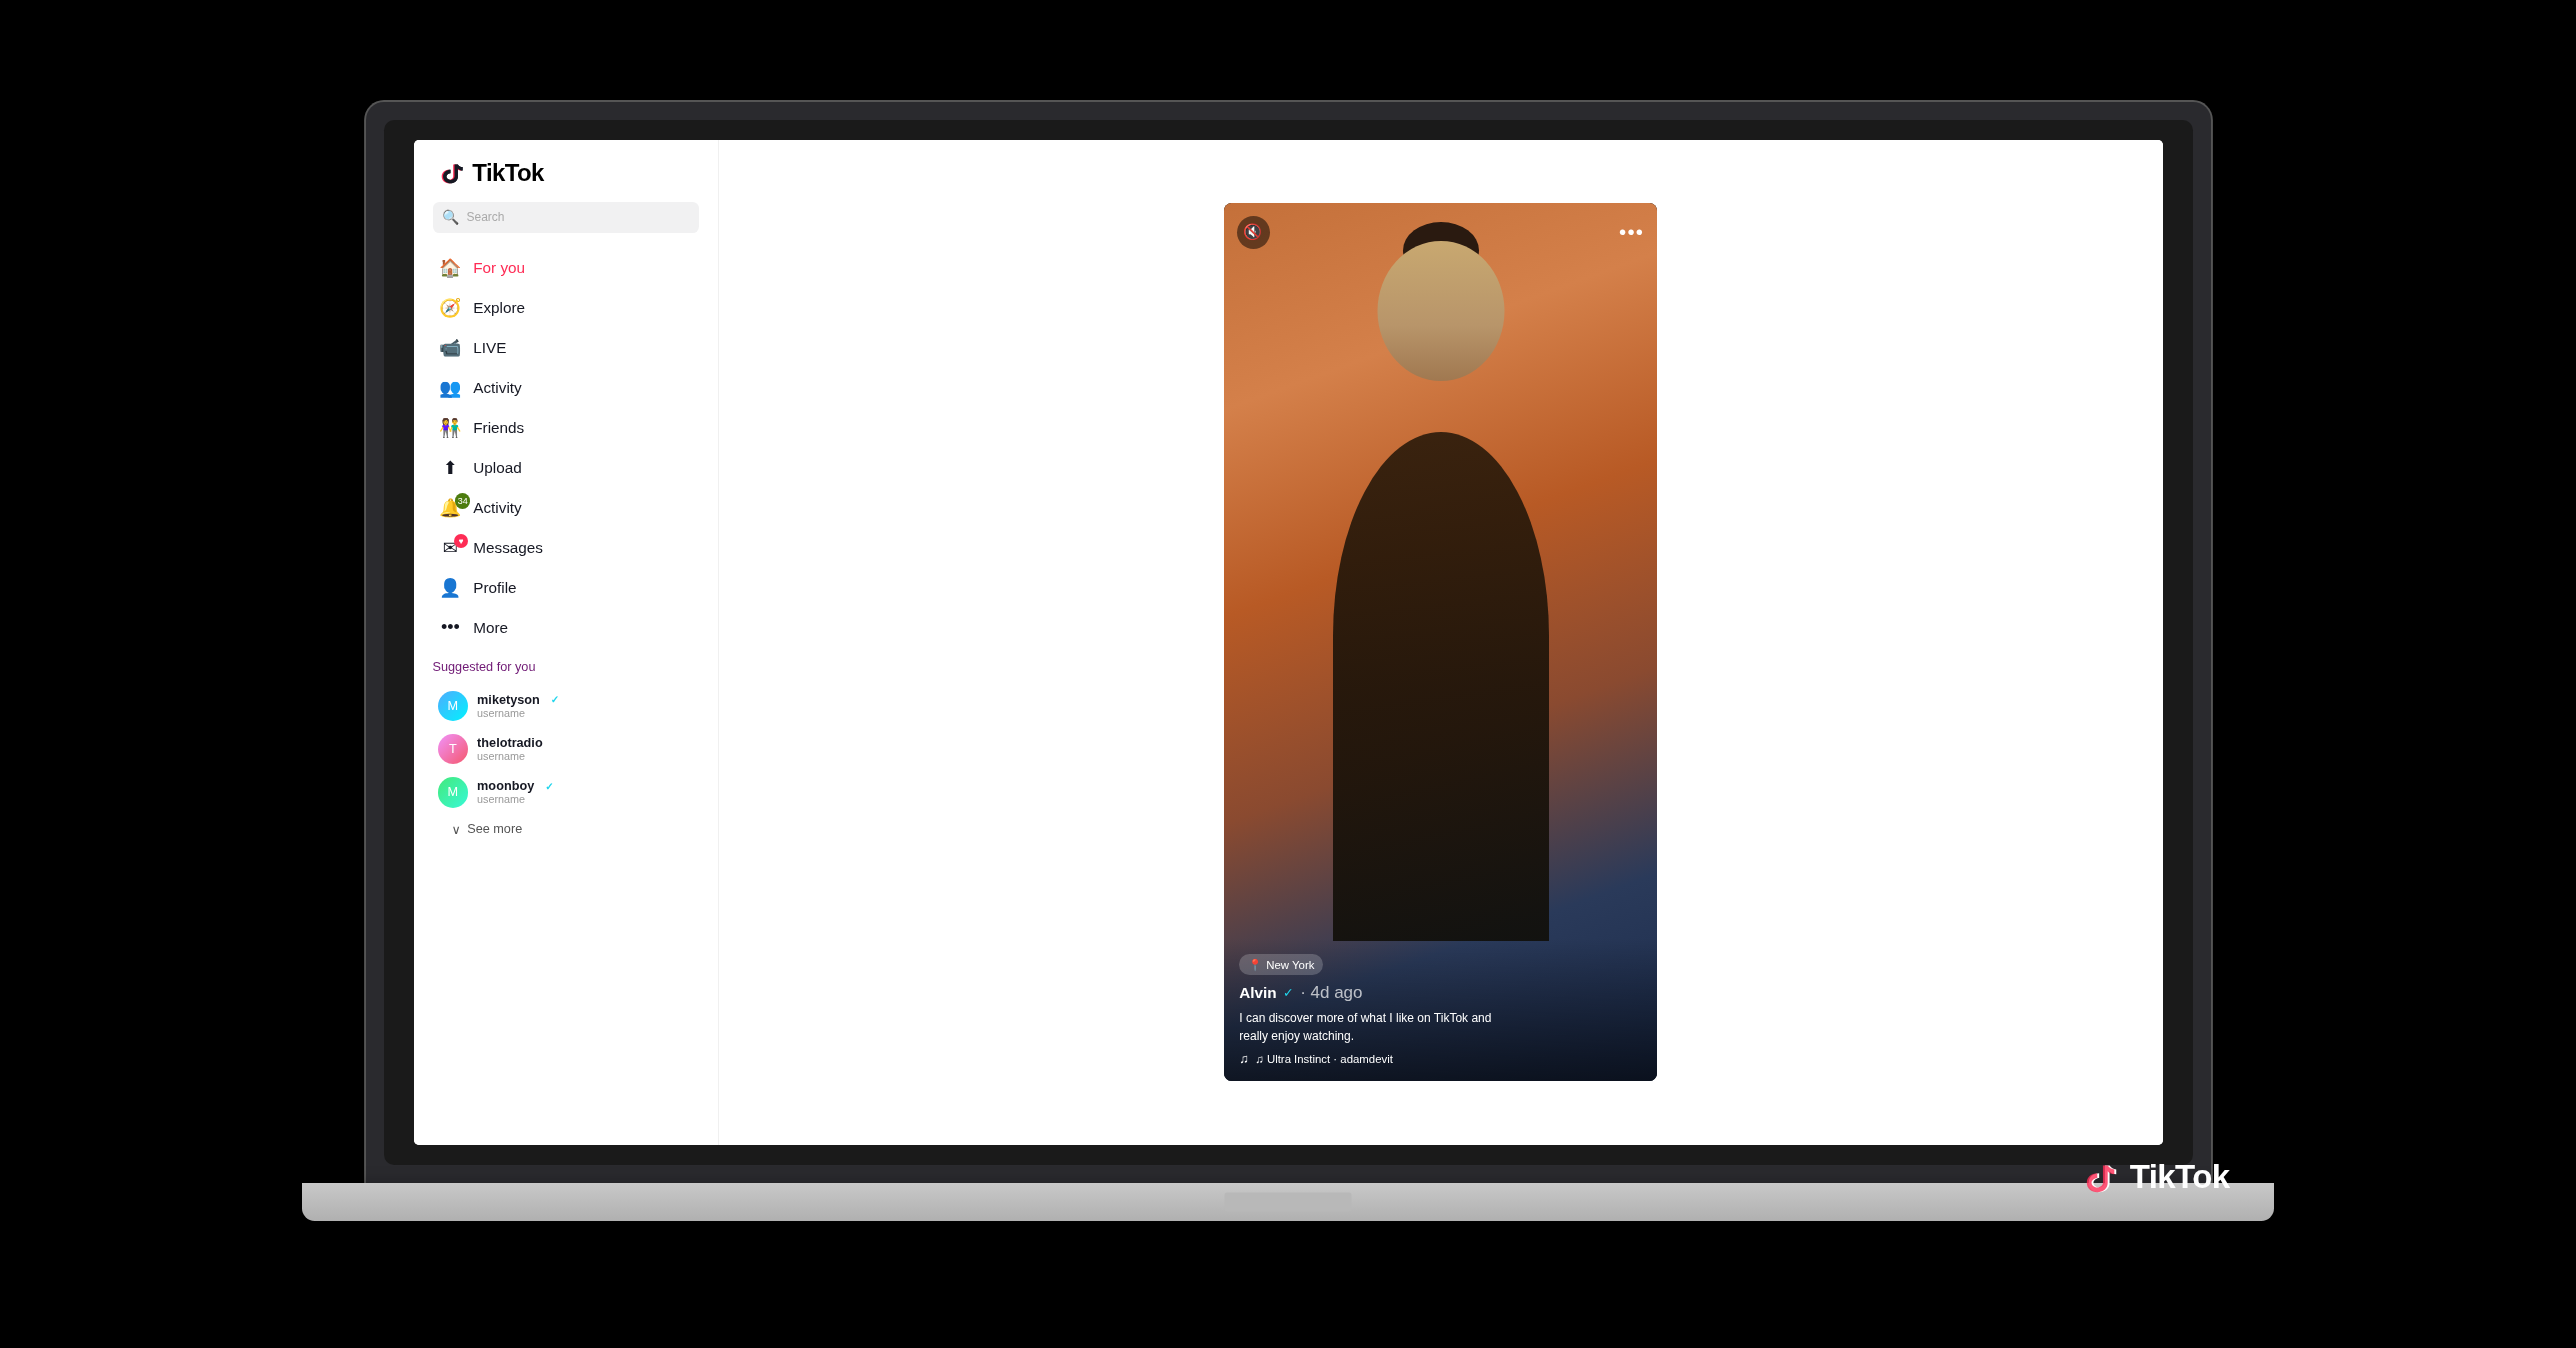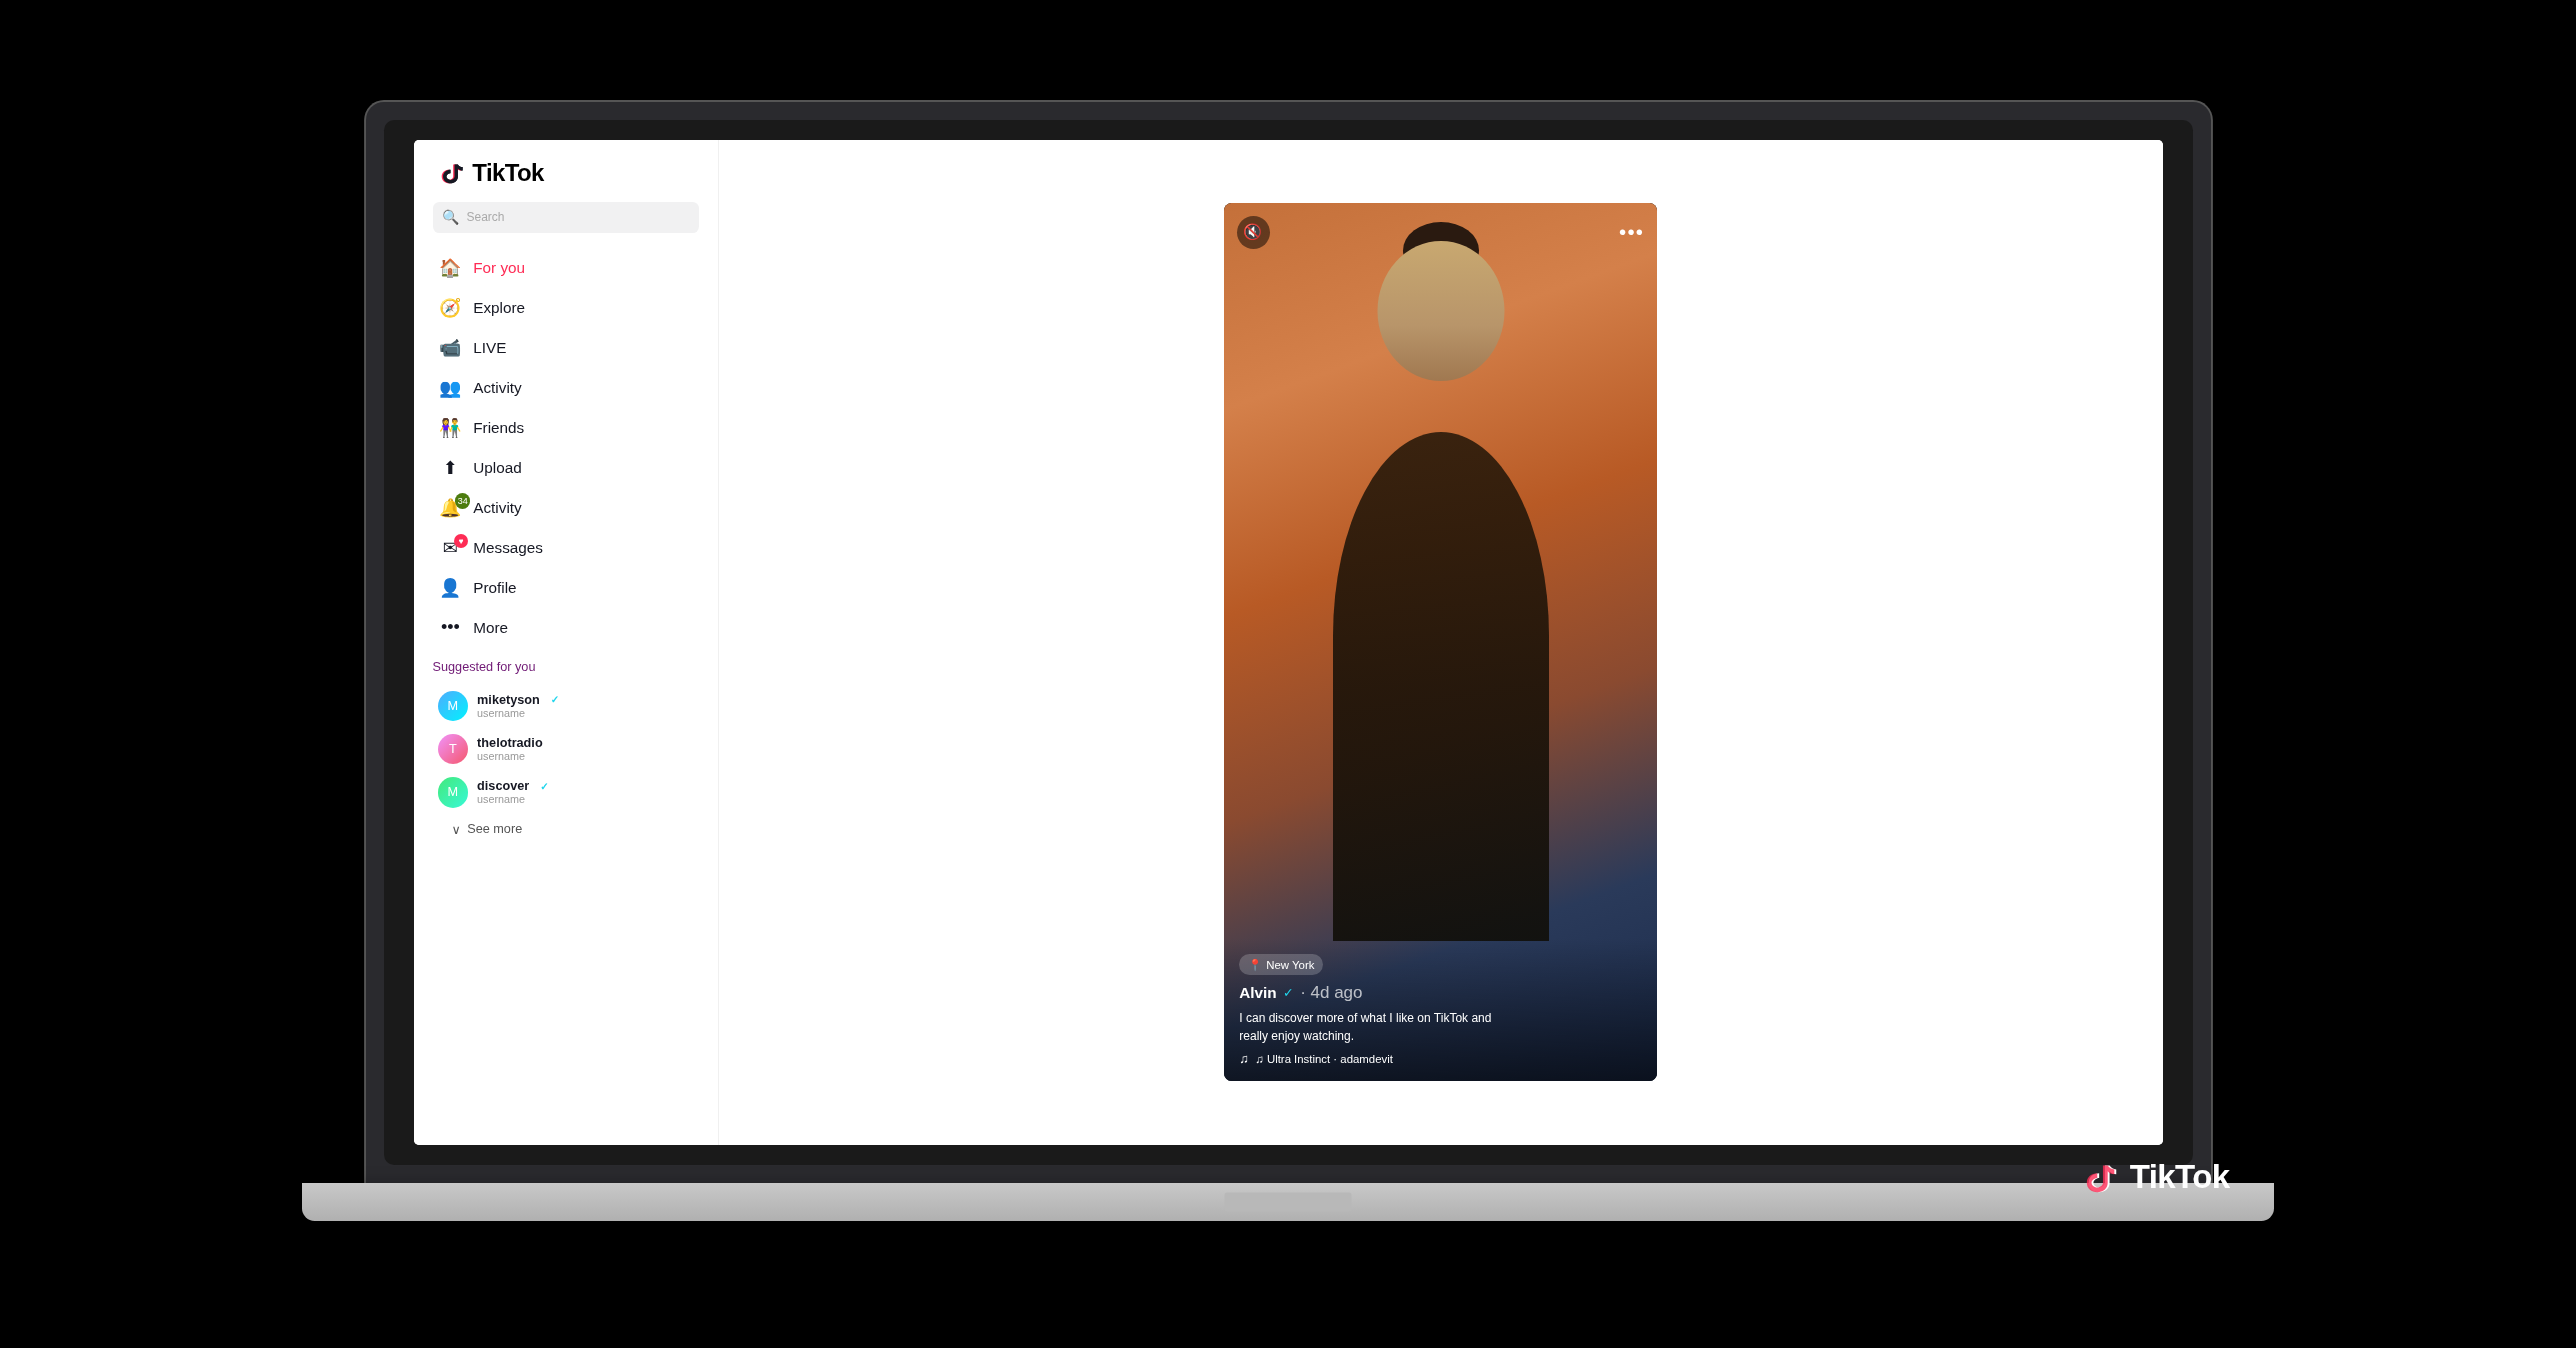--- a/index.html
+++ b/index.html
@@ -540,21 +540,21 @@
                   <span>thelotradio</span>
                 </span>
                 <span class="user-name">username</span>
               </div>
             </div>
 
             <div class="suggested-user">
               <div class="user-avatar av3">M</div>
               <div class="user-info">
                 <span class="user-handle">
-                  <span>discover</span>
+                  <span>moonboy</span>
                   <span class="verified-badge">✓</span>
                 </span>
                 <span class="user-name">username</span>
               </div>
             </div>
 
             <div class="see-more">
               <span>∨</span>
               <span>See more</span>
             </div>

